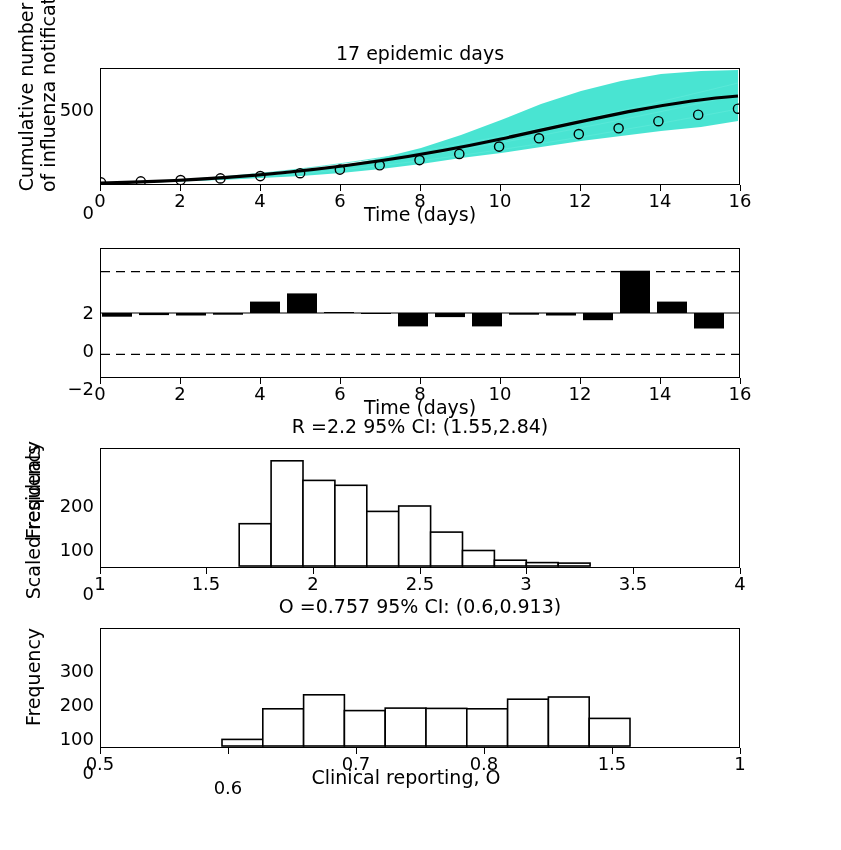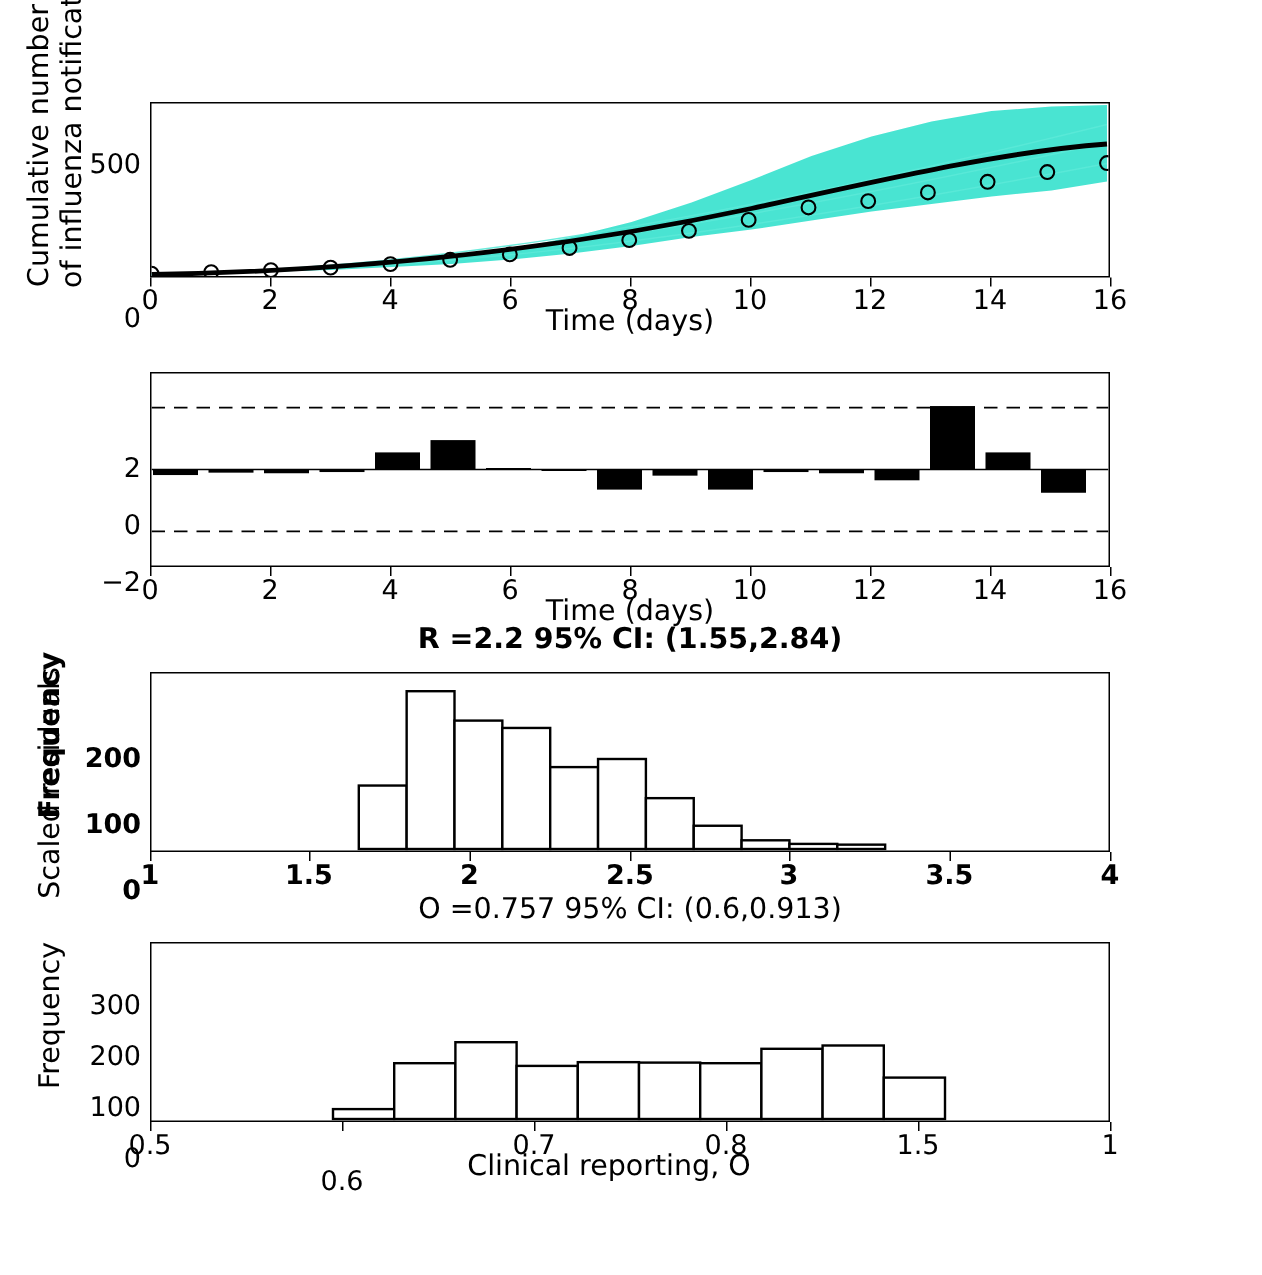--- a/index.html
+++ b/index.html
@@ -81,20 +81,21 @@
     white-space: nowrap;
   }
 </style>
 </head>
 <body>
 
 <div class="page">
 
   <div class="panel" style="left:0; top:0; width:841px; height:230px;">
 
+    <div class="plot-title" style="left:100px; top:42px; width:640px;">17 epidemic days</div>
 
     <div class="ylabel two-line" style="left:16px; top:192px; width:190px; font-size:19px;">
       <span>Cumulative number</span><br>
       <span>of influenza notifications</span>
     </div>
 
     <div class="tick-y" style="left:36px; top:67px; width:58px;">500</div>
     <div class="tick-y" style="left:36px; top:170px; width:58px;">0</div>
 
     <div class="axes" style="left:100px; top:68px; width:640px; height:117px;">
@@ -210,21 +211,21 @@
     <div class="tick-x" style="left:320px; top:151px; width:40px;">6</div>
     <div class="tick-x" style="left:400px; top:151px; width:40px;">8</div>
     <div class="tick-x" style="left:480px; top:151px; width:40px;">10</div>
     <div class="tick-x" style="left:560px; top:151px; width:40px;">12</div>
     <div class="tick-x" style="left:640px; top:151px; width:40px;">14</div>
     <div class="tick-x" style="left:720px; top:151px; width:40px;">16</div>
 
     <div class="axis-label" style="left:280px; top:164px; width:280px;">Time (days)</div>
   </div>
 
-  <div class="panel" style="left:0; top:415px; width:841px; height:190px;font-weight:bold;">
+  <div class="panel" style="left:0; top:415px; width:841px; height:190px;">
 
     <div class="stat-line" style="left:80px; top:0px; width:680px;">R =2.2  95% CI: (1.55,2.84)</div>
 
     <div class="ylabel" style="left:22px; top:140px; width:130px;">Frequency</div>
 
     <div class="tick-y" style="left:24px; top:48px; width:70px;">200</div>
     <div class="tick-y" style="left:24px; top:92px; width:70px;">100</div>
     <div class="tick-y" style="left:24px; top:136px; width:70px;">0</div>
 
     <div class="axes" style="left:100px; top:33px; width:640px; height:120px;">

